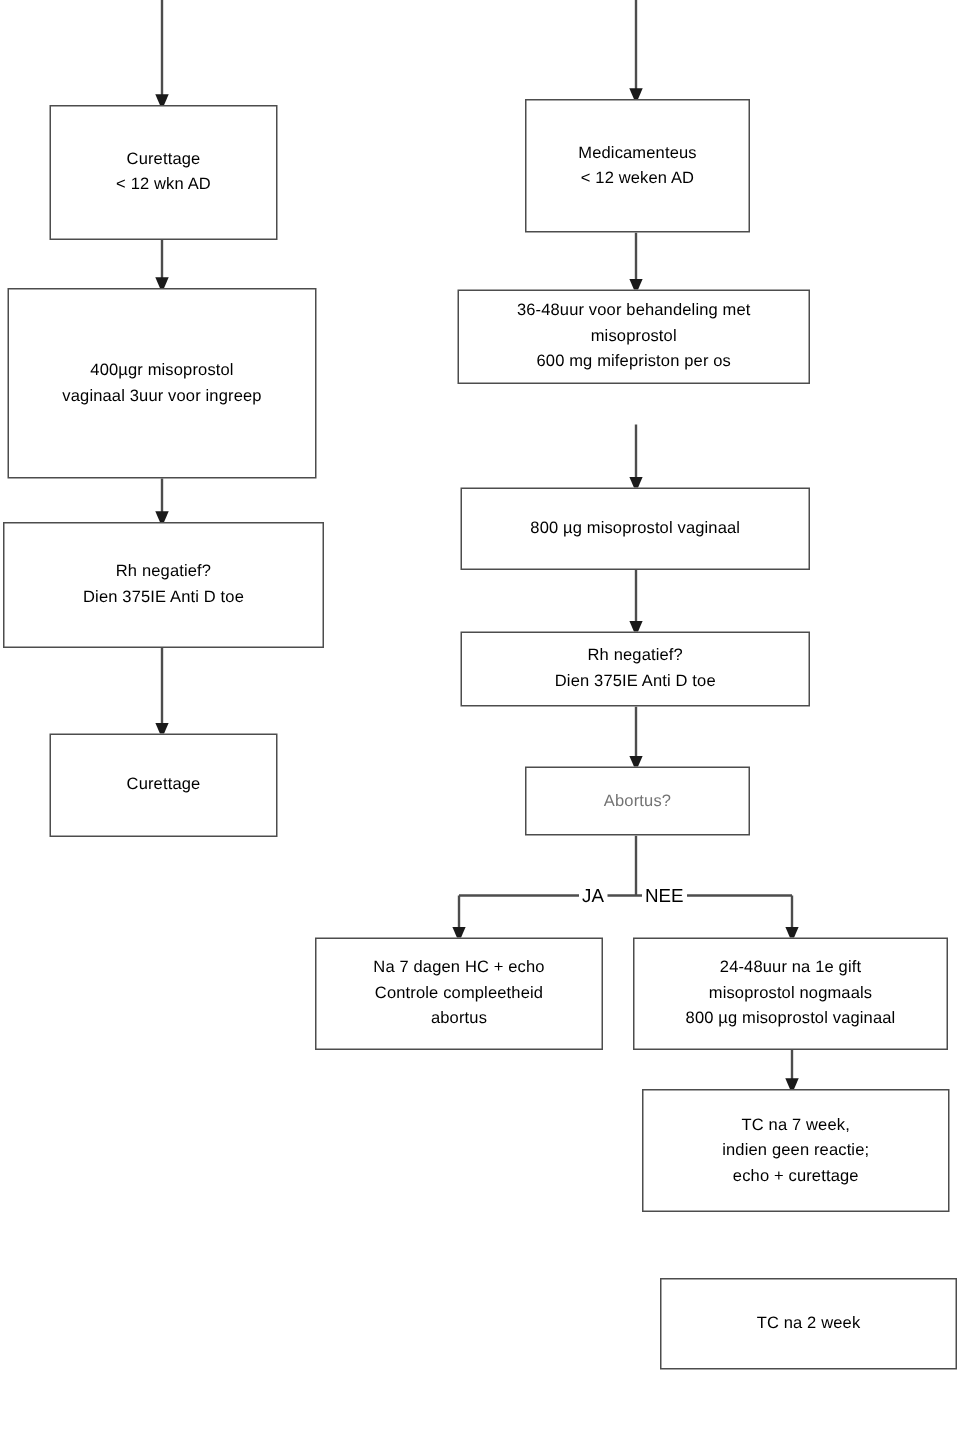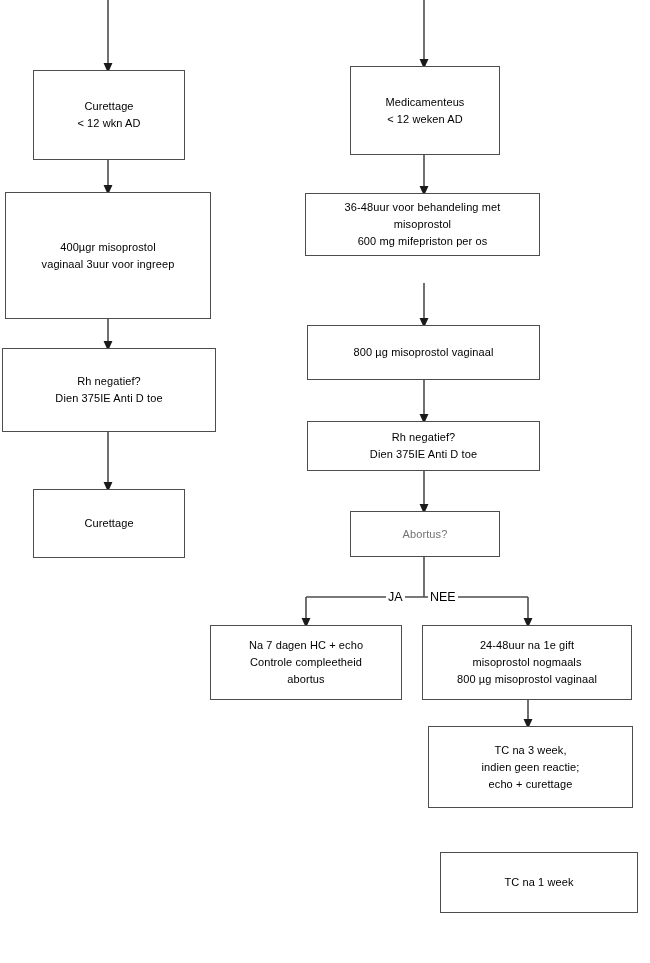--- a/index.html
+++ b/index.html
@@ -95,23 +95,23 @@
       <div class="node" style="left: 307px; top: 325px; width: 233px; height: 55px; border-color: rgb(77, 77, 77); color: rgb(0, 0, 0);">800 µg misoprostol vaginaal</div>
       <div class="node" style="left: 307px; top: 421px; width: 233px; height: 50px; border-color: rgb(77, 77, 77); color: rgb(0, 0, 0);">Rh negatief?
 Dien 375IE Anti D toe</div>
       <div class="node" style="left: 350px; top: 511px; width: 150px; height: 46px; border-color: rgb(77, 77, 77); color: #737373;">Abortus?</div>
       <div class="node" style="left: 210px; top: 625px; width: 192px; height: 75px; border-color: rgb(77, 77, 77); color: rgb(0, 0, 0);">Na 7 dagen HC + echo
 Controle compleetheid
 abortus</div>
       <div class="node" style="left: 422px; top: 625px; width: 210px; height: 75px; border-color: rgb(77, 77, 77); color: rgb(0, 0, 0);">24-48uur na 1e gift
 misoprostol nogmaals
 800 µg misoprostol vaginaal</div>
-      <div class="node" style="left: 428px; top: 726px; width: 205px; height: 82px; border-color: rgb(77, 77, 77); color: rgb(0, 0, 0);">TC na 3 week,
+      <div class="node" style="left: 428px; top: 726px; width: 205px; height: 82px; border-color: rgb(77, 77, 77); color: rgb(0, 0, 0);">TC na 7 week,
 indien geen reactie;
 echo + curettage</div>
-      <div class="node" style="left: 440px; top: 852px; width: 198px; height: 61px; border-color: rgb(77, 77, 77); color: rgb(0, 0, 0);">TC na 1 week</div>
+      <div class="node" style="left: 440px; top: 852px; width: 198px; height: 61px; border-color: rgb(77, 77, 77); color: rgb(0, 0, 0);">TC na 2 week</div>
     </div>
   <div id="labels-layer">
       <div class="edge-label" style="left: 386px; top: 590px; color: rgb(0, 0, 0);">JA</div>
       <div class="edge-label" style="left: 428px; top: 590px; color: #000000;">NEE</div>
     </div>
 
 </div>
 
 </body></html>

